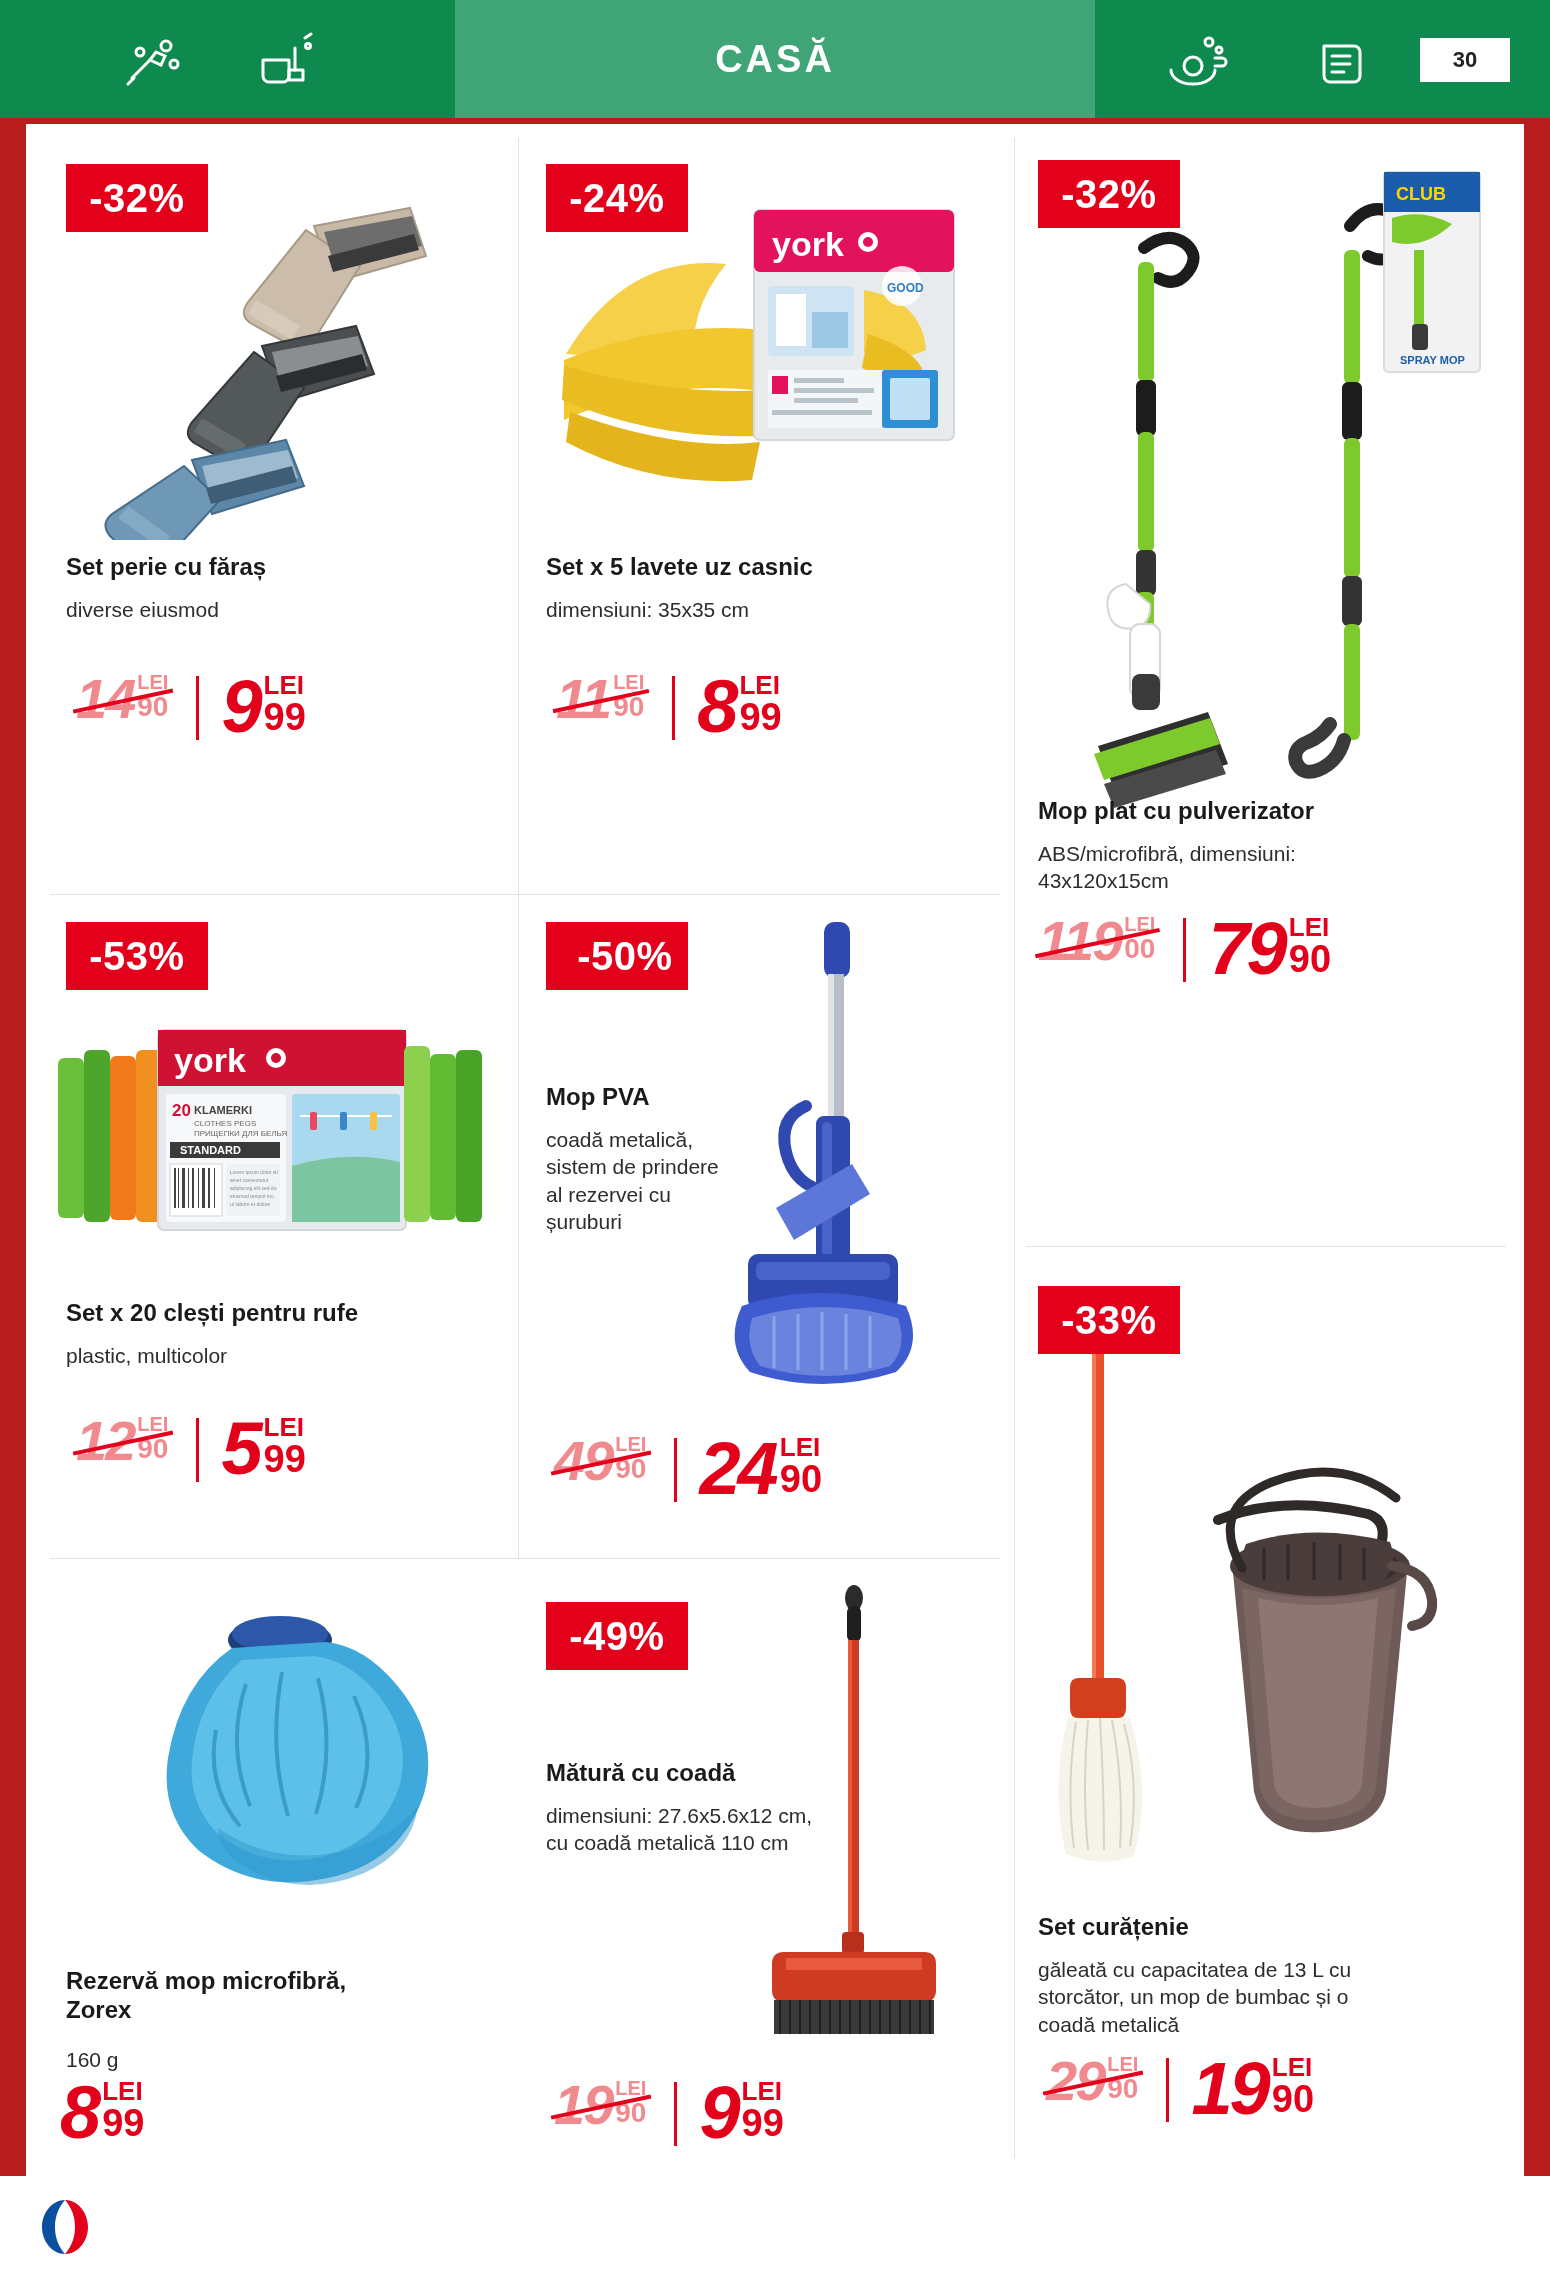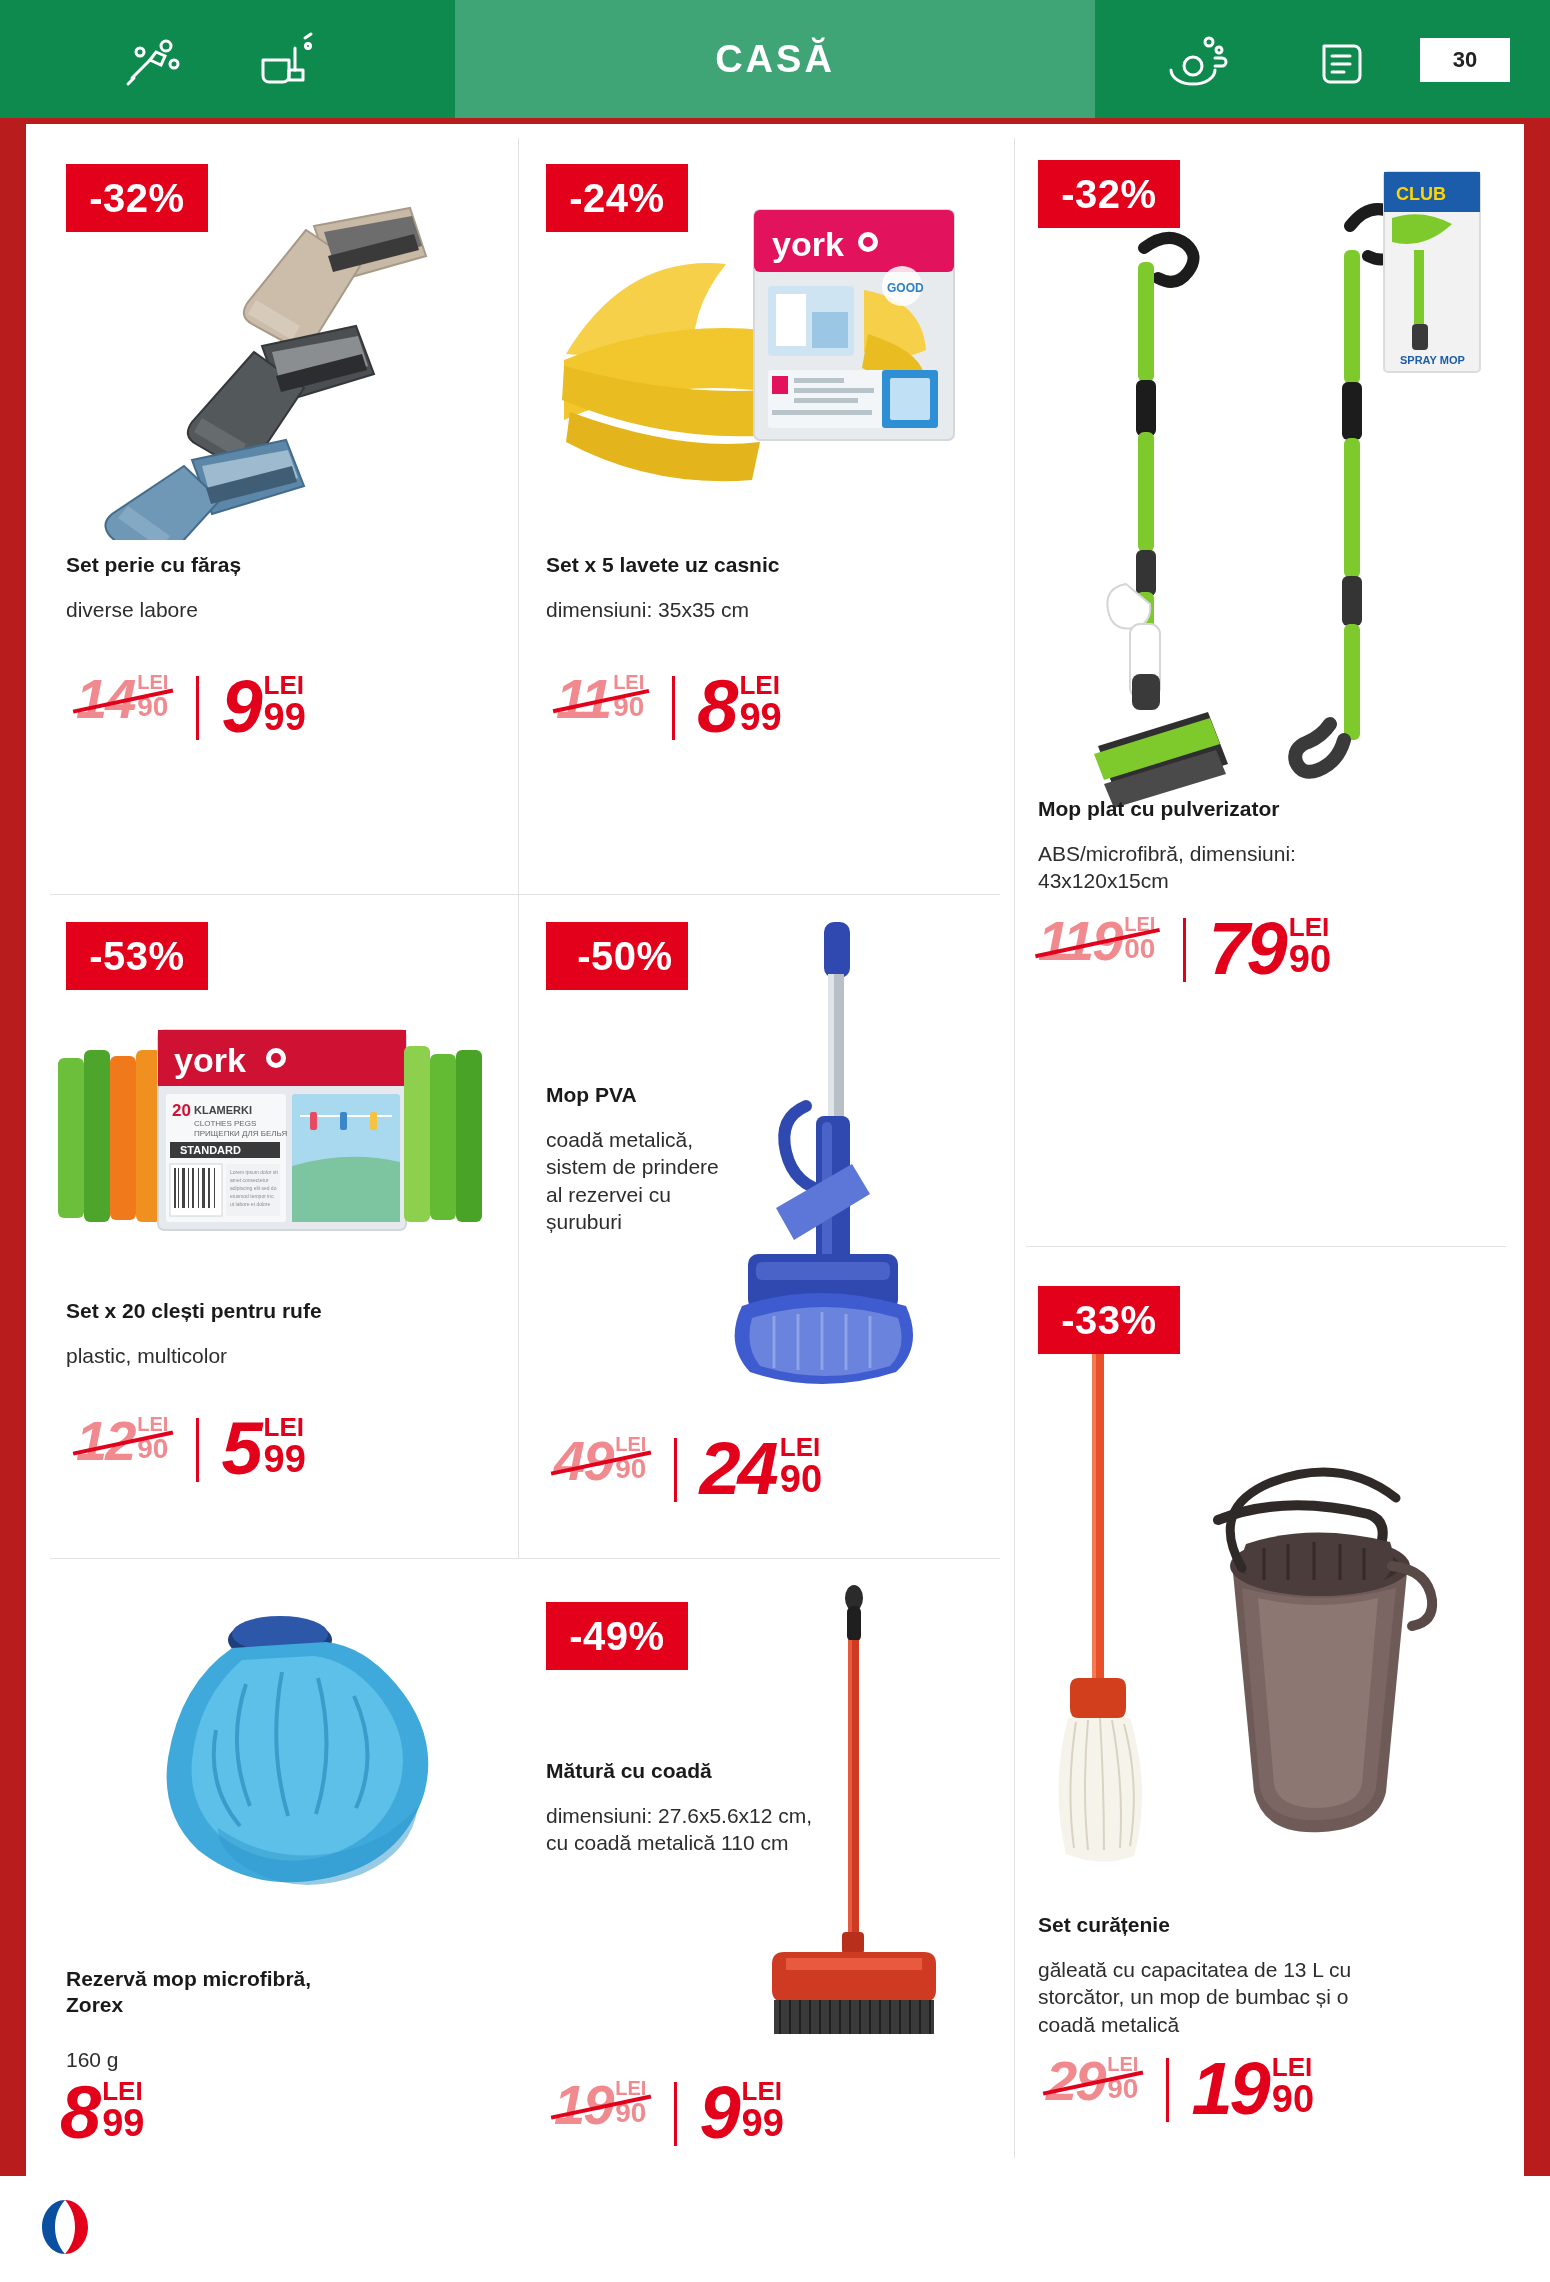--- a/index.html
+++ b/index.html
@@ -90,21 +90,21 @@
     background: #e3001b;
     color: #ffffff;
     font-weight: bold;
     display: flex; align-items: center; justify-content: center;
     letter-spacing: .5px;
   }
   .badge-lg { width: 142px; height: 68px; font-size: 40px; }
 
   
   .p-title {
-    font-size: 21px;
+    font-size: 24px;
     font-weight: bold;
     color: #1a1a1a;
     line-height: 1.22;
   }
   .p-desc {
     font-size: 21px;
     color: #2d2d2d;
     line-height: 1.3;
     margin-top: 6px;
   }
@@ -255,21 +255,21 @@
             <path d="M62 346 l42 30 l-10 12 l-42 -30 z" fill="#84a9c4"></path>
             <path d="M136 306 l86 -16 l10 28 l-86 24 z" fill="#9dbace"></path>
             <path d="M140 328 l86 -22 l5 16 l-86 22 z" fill="#3f5d75"></path>
           </g>
         </svg>
       </div>
 
       <div class="badge badge-lg" style="left:30px; top:30px;">-32%</div>
 
       <div class="p-title" style="position:absolute; left:30px; top:418px; width:430px;">Set perie cu făraș</div>
-      <div class="p-desc" style="position:absolute; left:30px; top:456px; width:430px; white-space:pre-line;">diverse labore</div>
+      <div class="p-desc" style="position:absolute; left:30px; top:456px; width:430px; white-space:pre-line;">diverse eiusmod</div>
 
       <div class="price-row" style="position:absolute; left:40px; top:538px;">
         <div class="old-price">
           <span class="int">14</span>
           <span class="frac-wrap">
             <span class="lei">LEI</span>
             <span class="dec">90</span>
           </span>
           <span class="strike"></span>
         </div>

